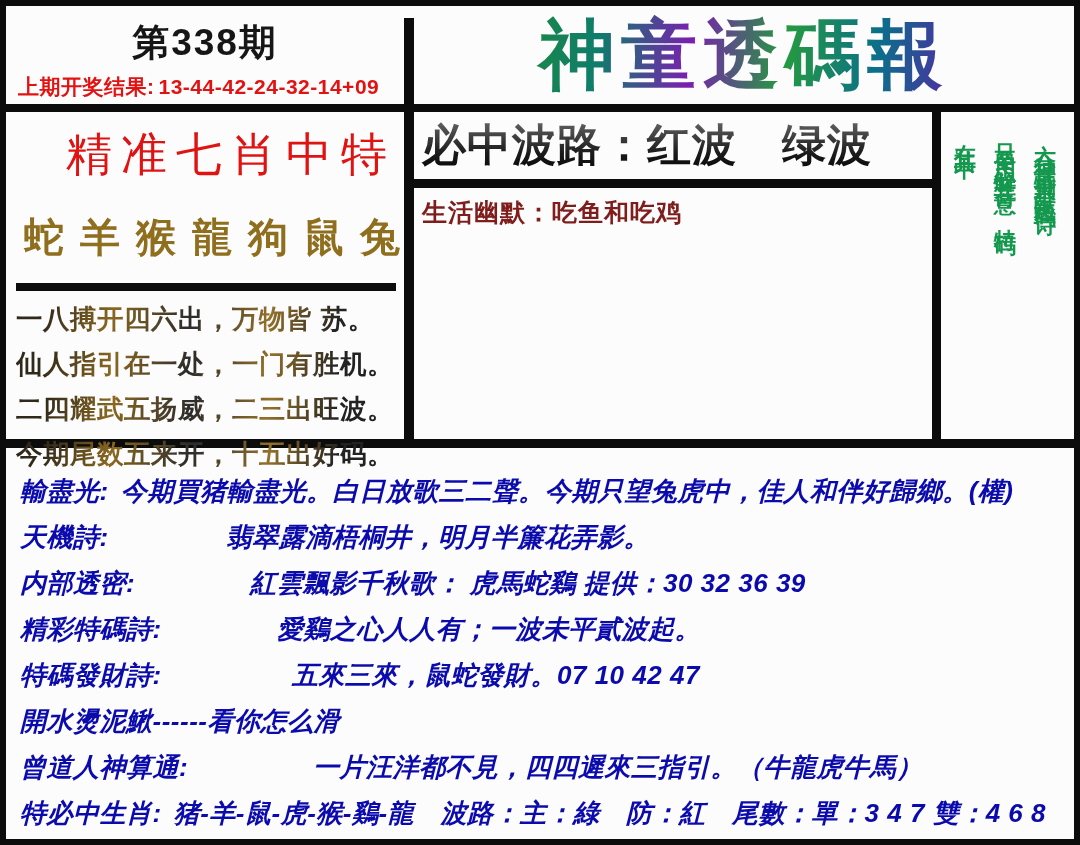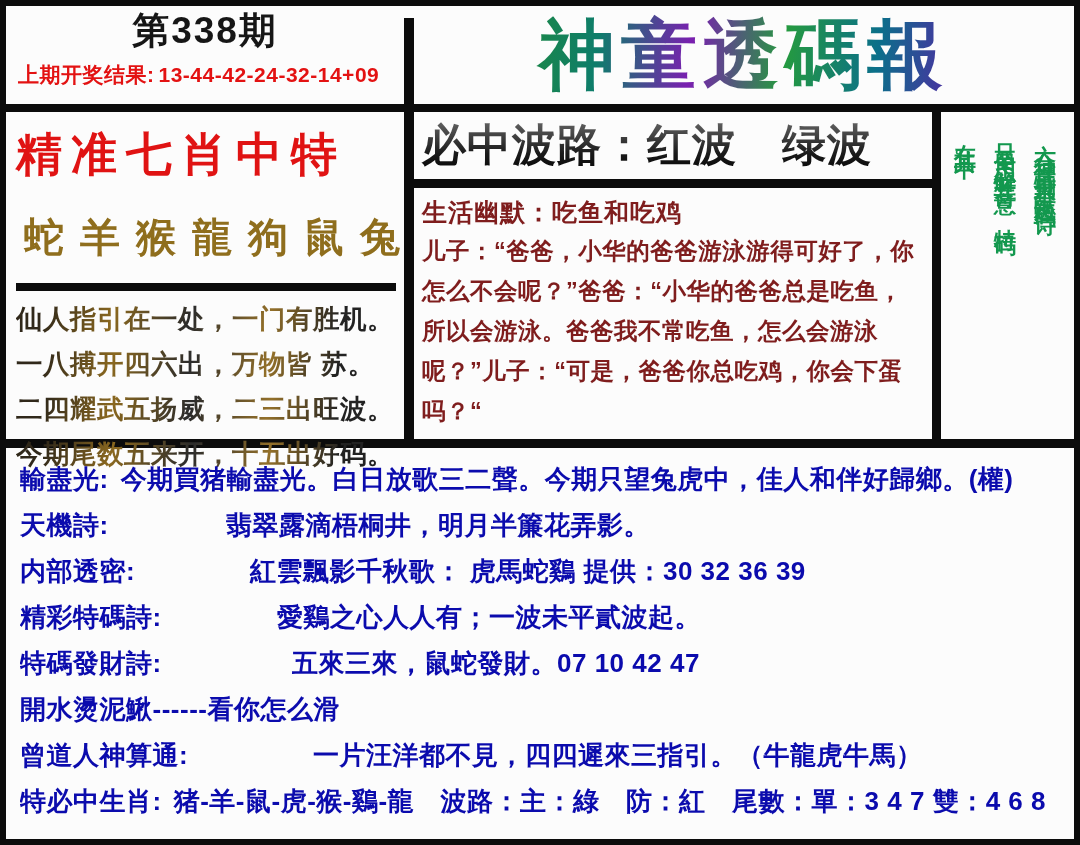--- a/index.html
+++ b/index.html
@@ -4,53 +4,53 @@
 <style>
   * { margin:0; padding:0; box-sizing:border-box; }
   html,body { background:#e8e8e8; }
   body { font-family:"Liberation Sans", sans-serif; }
   .page{
     width:1080px; height:845px; background:#fcfcfc;
     border:6px solid #0c0c0c; position:relative; overflow:hidden;
   }
   
   .top-band{ height:106px; display:flex; border-bottom:8px solid #0c0c0c; }
-  .top-left{ width:398px; }
+  .top-left{ width:398px; padding-top:12px; }
   .issue{ font-size:37px; font-weight:700; color:#161616; text-align:center; letter-spacing:2px; }
   .last-result{ font-size:21px; font-weight:700; color:#e31212; padding-left:12px; margin-top:5px; letter-spacing:0.5px; white-space:nowrap; }
   .last-result .nums{ margin-left:4px; }
   .top-v-divider{ width:10px; background:#0c0c0c; margin-top:12px; }
   .masthead{
     flex:1; display:flex; align-items:center; justify-content:center;
     font-size:76px; font-weight:900; letter-spacing:6px; line-height:1;
     color:#1f8a3c; white-space:nowrap;
   }
   
   .mid-band{ display:flex; height:336px; border-bottom:9px solid #0c0c0c; }
   .left-col{ width:408px; border-right:10px solid #0c0c0c; padding:4px 8px 0 10px; }
-  .headline{ font-size:46px; font-weight:700; letter-spacing:9px; color:#e01313; text-align:left; margin-top:8px; white-space:nowrap; }
+  .headline{ font-size:46px; font-weight:400; letter-spacing:9px; color:#e01313; text-align:right; margin-top:8px; white-space:nowrap; }
   .zodiacs{ font-size:40px; font-weight:900; letter-spacing:16px; color:#8f6e1d; text-align:right; margin-top:24px; white-space:nowrap; text-indent:8px; }
   .left-hr{ height:8px; background:#0c0c0c; margin:18px 0 6px 0; }
   .poem{ font-size:26.5px; font-weight:700; line-height:45px; white-space:nowrap; color:#3a3220; letter-spacing:0.5px; }
   .mid-col{ flex:1; display:flex; flex-direction:column; min-width:0; }
   .wave-header{
     height:76px; border-bottom:9px solid #0c0c0c; font-size:44px; font-weight:900;
     color:#141414; display:flex; align-items:center; padding-left:8px;
     letter-spacing:1px; white-space:pre; overflow:hidden;
   }
   .joke{ padding:6px 10px 0 8px; color:#7f1d1d; font-weight:700; }
   .joke-title{ font-size:25px; line-height:37px; letter-spacing:1px; }
   .joke-body{ font-size:23.5px; line-height:40px; letter-spacing:0.5px; }
   .right-col{ width:142px; border-left:9px solid #0c0c0c; padding:14px 6px 6px 4px; }
   .v-text{
     writing-mode:vertical-rl; height:100%; font-size:22px; font-weight:700;
     color:#13984e; letter-spacing:7px; line-height:40px;
   }
   
-  .bottom-band{ padding:8px 10px 0 14px; }
+  .bottom-band{ padding:20px 10px 0 14px;font-style:italic; }
   .b-row{
     display:flex; align-items:center; height:46px; font-size:26px; font-weight:700;
     color:#0b0bad; white-space:nowrap; letter-spacing:0.5px; overflow:hidden;
   }
   .b-label{ flex:none; }
   .b-row.inline .b-label{ margin-right:12px; }
   .b-row:nth-of-type(2) .b-label{ width:206px; }
   .b-row:nth-of-type(3) .b-label{ width:230px; }
   .b-row:nth-of-type(4) .b-label{ width:257px; }
   .b-row:nth-of-type(5) .b-label{ width:272px; }
@@ -87,31 +87,30 @@
     <div class="top-v-divider"></div>
     <div class="masthead">神童透碼報</div>
   </div>
 
   <div class="mid-band">
 
     <div class="left-col">
       <div class="headline">精准七肖中特</div>
       <div class="zodiacs">蛇羊猴龍狗鼠兔</div>
       <div class="left-hr"></div>
+      <div class="poem">一八搏开四六出，万物皆 苏。</div>
       <div class="poem">仙人指引在一处，一门有胜机。</div>
-      <div class="poem">一八搏开四六出，万物皆 苏。</div>
       <div class="poem">二四耀武五扬威，二三出旺波。</div>
       <div class="poem">今期尾数五来开，十五出好码。</div>
     </div>
 
     <div class="mid-col">
       <div class="wave-header">必中波路：红波　绿波</div>
       <div class="joke">
         <div class="joke-title">生活幽默：吃鱼和吃鸡</div>
-        <div class="joke-body">儿子：“爸爸，小华的爸爸游泳游得可好了，你怎么不会呢？”爸爸：“小华的爸爸总是吃鱼，所以会游泳。爸爸我不常吃鱼，怎么会游泳呢？”儿子：“可是，爸爸你总吃鸡，你会下蛋吗？“</div>
       </div>
     </div>
 
     <div class="right-col">
       <div class="v-text">
         <div>六合神童特别奉献透码诗</div>
         <div>只要用心解开诗意，特码</div>
         <div>在其中。</div>
       </div>
     </div>

